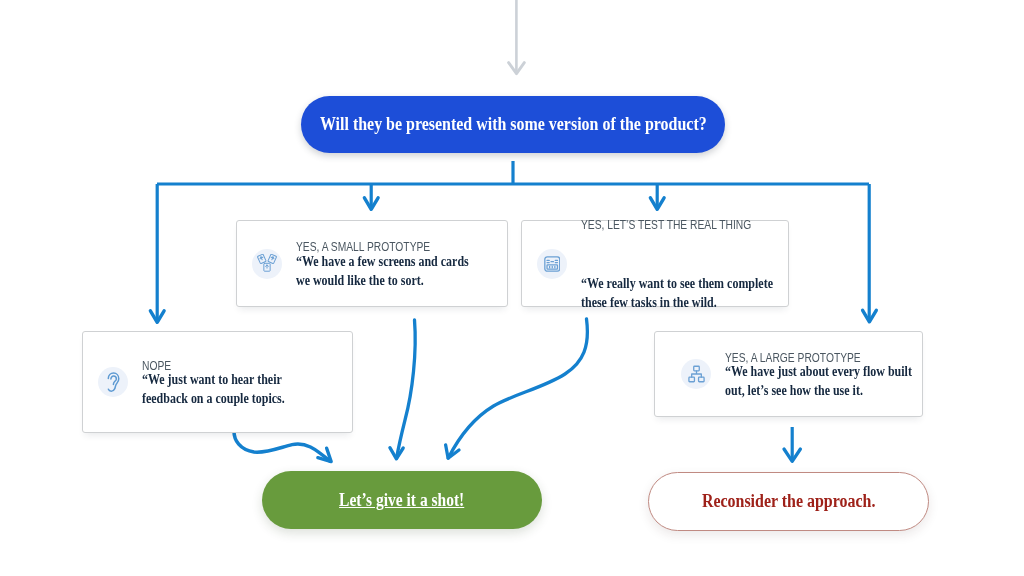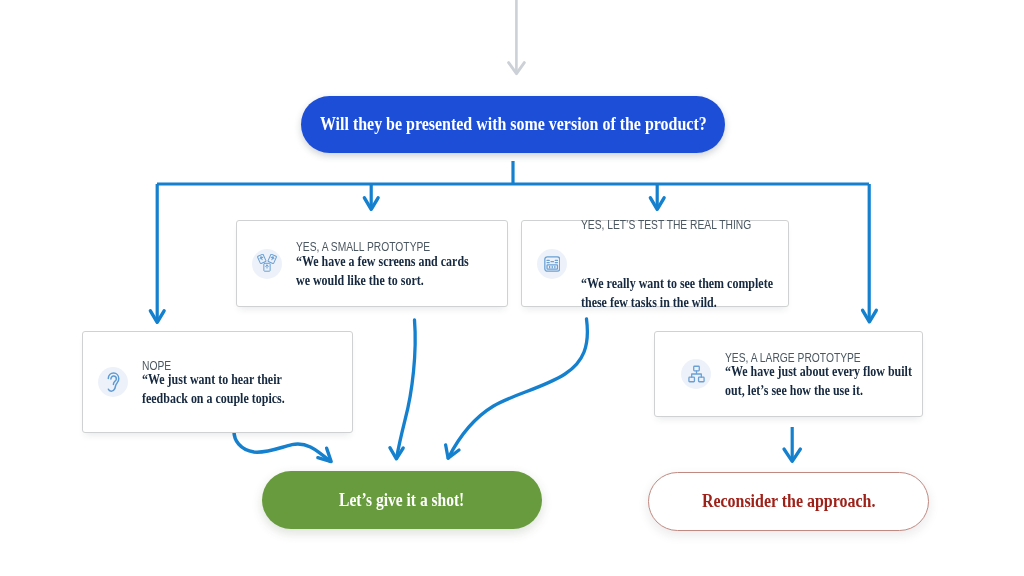--- a/index.html
+++ b/index.html
@@ -33,21 +33,21 @@
     transform:scaleX(.832);transform-origin:left top;white-space:nowrap;}
   .quote span{display:block;}
 
   
   .pill{display:flex;align-items:center;justify-content:center;
     border-radius:34px;box-sizing:border-box;}
   .pill .t{font-family:"Liberation Serif",serif;
     font-weight:700;font-size:18.5px;white-space:nowrap;
     display:inline-block;transform:scaleX(.862);transform-origin:center center;}
   .pill-green{background:#689b3d;color:#ffffff;
-    box-shadow:0 4px 11px rgba(40,60,25,.16);}
+    box-shadow:0 4px 11px rgba(40,60,25,.16);text-decoration:underline;}
   .pill-red{background:#ffffff;border:1px solid #c08a82;color:#9e2119;
     box-shadow:0 4px 11px rgba(60,30,25,.10);justify-content:center;}
 
   svg.links{position:absolute;left:0;top:0;width:1024px;height:576px;
     pointer-events:none;overflow:visible;}
 </style>
 </head>
 <body>
 
 <div id="stage">

